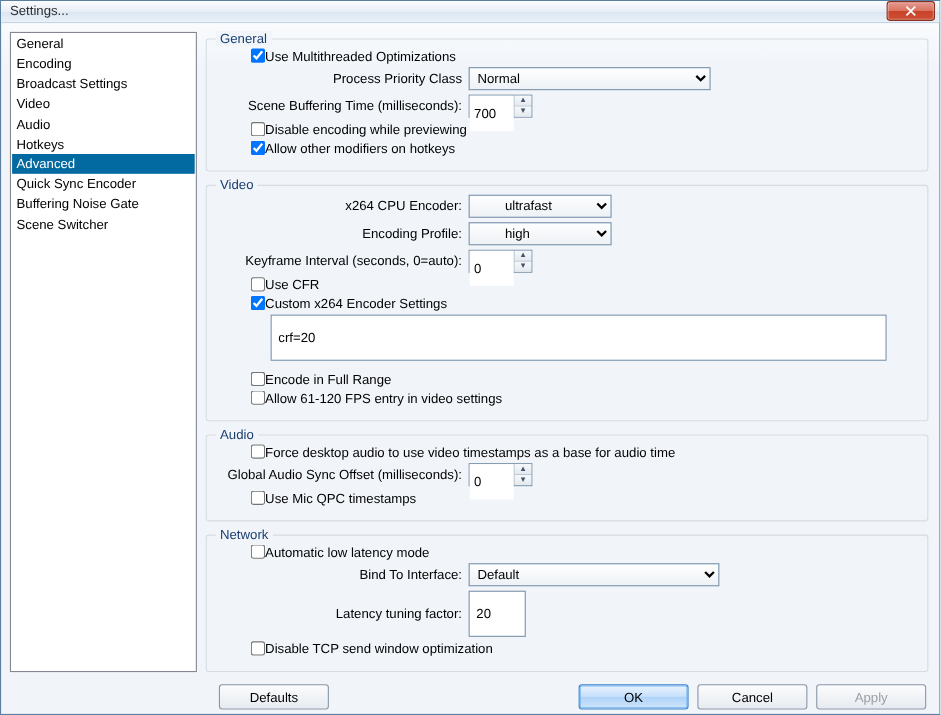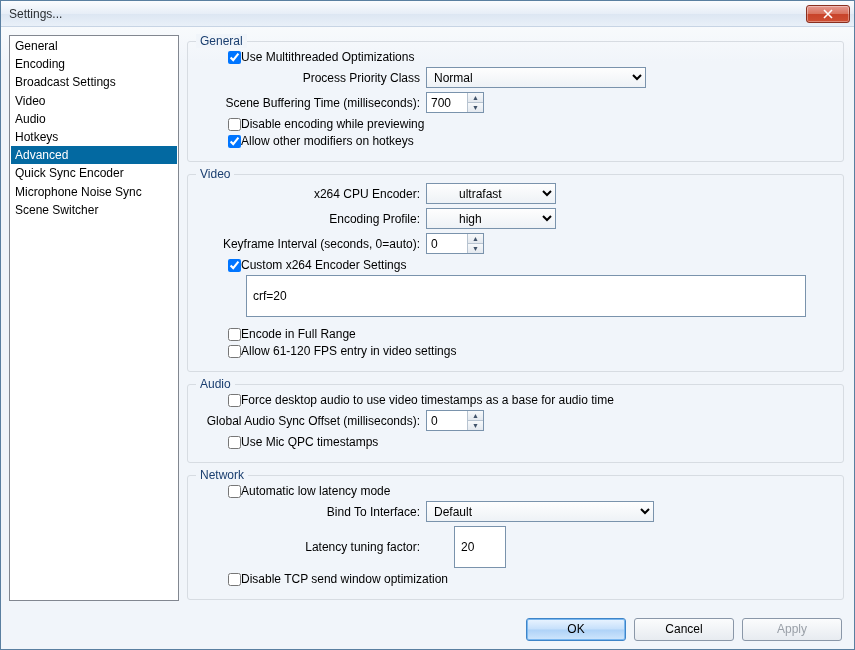--- a/index.html
+++ b/index.html
@@ -117,21 +117,21 @@
 .combo.wide { width: 220px; }
 .combo.med  { width: 130px; padding-left: 28px; }
 .combo.long { width: 228px; }
 .spin {
   display: inline-flex;
   border: 1px solid #7a93ac;
   height: 21px;
   background: #fff;
 }
 .spin input {
-  border: 0; outline: 0; width: 40px; padding: 3px 4px; font: inherit;
+  border: 0; outline: 0; width: 40px; padding: 16px 4px; font: inherit;
 }
 .spin .arrows {
   width: 16px;
   display: flex; flex-direction: column;
   border-left: 1px solid #b7c3d0;
 }
 .spin .arrows div {
   flex: 1;
   display: flex; align-items: center; justify-content: center;
   background: linear-gradient(to bottom,#f7f9fb,#e4e9ef);
@@ -139,21 +139,21 @@
 }
 .spin .arrows div:first-child { border-bottom: 1px solid #b7c3d0; }
 .textfield {
   border: 1px solid #7a93ac;
   background: #fff;
   height: 21px;
   padding: 20px 6px;
   font: inherit;
 }
 .textfield.full { width: 560px; margin-left: 48px; }
-.textfield.short { width: 52px; margin-left: 28px; }
+.textfield.short { width: 52px; }
 .footer {
   height: 40px;
   display: flex;
   align-items: center;
   padding: 0 12px;
   gap: 8px;
 }
 .footer .spacer { flex: 1; }
 button.btn {
   width: 100px; height: 23px;
@@ -186,21 +186,21 @@
   <div class="body">
     <div class="sidebar">
       <div class="sidebar-item">General</div>
       <div class="sidebar-item">Encoding</div>
       <div class="sidebar-item">Broadcast Settings</div>
       <div class="sidebar-item">Video</div>
       <div class="sidebar-item">Audio</div>
       <div class="sidebar-item">Hotkeys</div>
       <div class="sidebar-item selected">Advanced</div>
       <div class="sidebar-item">Quick Sync Encoder</div>
-      <div class="sidebar-item">Microphone Noise Sync</div>
+      <div class="sidebar-item">Buffering Noise Gate</div>
       <div class="sidebar-item">Scene Switcher</div>
     </div>
 
     <div class="content">
 
       <div class="group">
         <span class="legend">General</span>
         <div class="check">
             <input type="checkbox" checked="" style="">
             <span>Use Multithreaded Optimizations</span>
@@ -243,20 +243,24 @@
           <span class="lbl">Keyframe Interval (seconds, 0=auto):</span>
           <span class="spin">
             <input value="0" style="">
             <span class="arrows">
                 <div>▲</div>
                 <div>▼</div>
               </span>
           </span>
         </div>
         <div class="check">
+            <input type="checkbox" style="">
+            <span>Use CFR</span>
+          </div>
+        <div class="check">
             <input type="checkbox" checked="" style="">
             <span>Custom x264 Encoder Settings</span>
           </div>
         <input class="textfield full" value="crf=20" style="">
         <div style="height:10px"></div>
         <div class="check">
             <input type="checkbox" style="">
             <span>Encode in Full Range</span>
           </div>
         <div class="check">
@@ -304,18 +308,19 @@
         <div class="check">
             <input type="checkbox" style="">
             <span>Disable TCP send window optimization</span>
           </div>
       </div>
 
     </div>
   </div>
 
   <div class="footer">
+    <button class="btn" style="margin-left:186px">Defaults</button>
     <span class="spacer"></span>
     <button class="btn primary">OK</button>
     <button class="btn">Cancel</button>
     <button class="btn" disabled="">Apply</button>
   </div>
 </div>
 
 </body></html>

